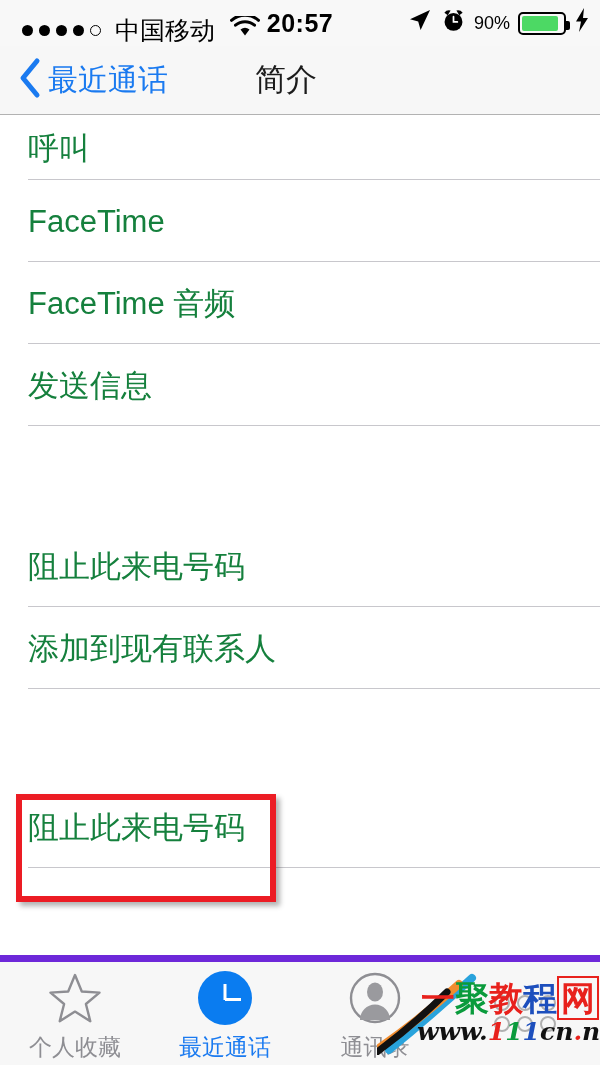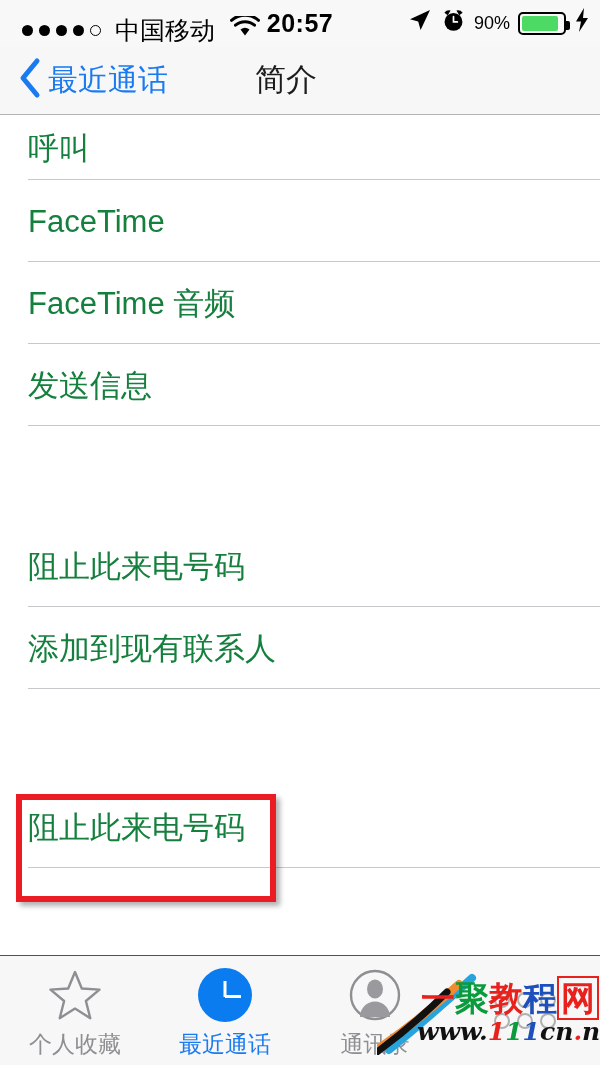--- a/index.html
+++ b/index.html
@@ -111,21 +111,21 @@
     box-shadow:4px 4px 5px rgba(0,0,0,0.30);
     pointer-events:none;
     z-index:40;
   }
 
   
   .tab-bar {
     position:absolute; left:0; bottom:0;
     width:600px; height:110px;
     background:#f7f7f7;
-    border-top:1px solid #6d28d9;
+    border-top:7px solid #6d28d9;
     display:flex;
   }
   .tab {
     flex:1; display:flex; flex-direction:column;
     align-items:center; justify-content:center;
     gap:6px; cursor:pointer; padding-top:6px;
   }
   .tab-label { font-size:23px; color:#8e8e93; }
   .tab.selected .tab-label { color:#1a7af0; }
   .tab-icon { height:56px; display:flex; align-items:center; justify-content:center; }

